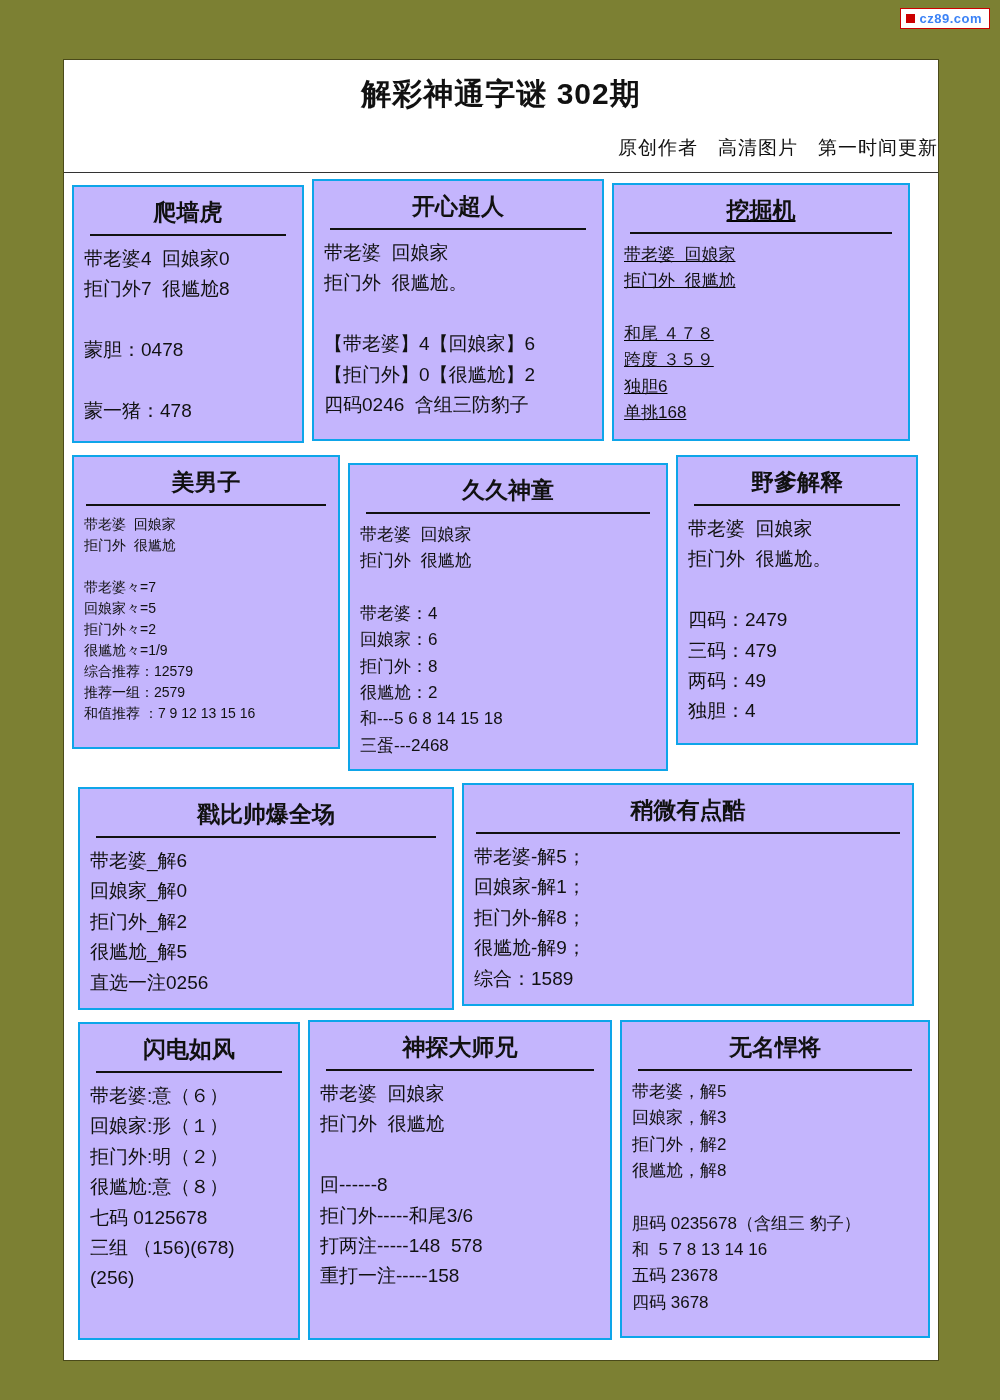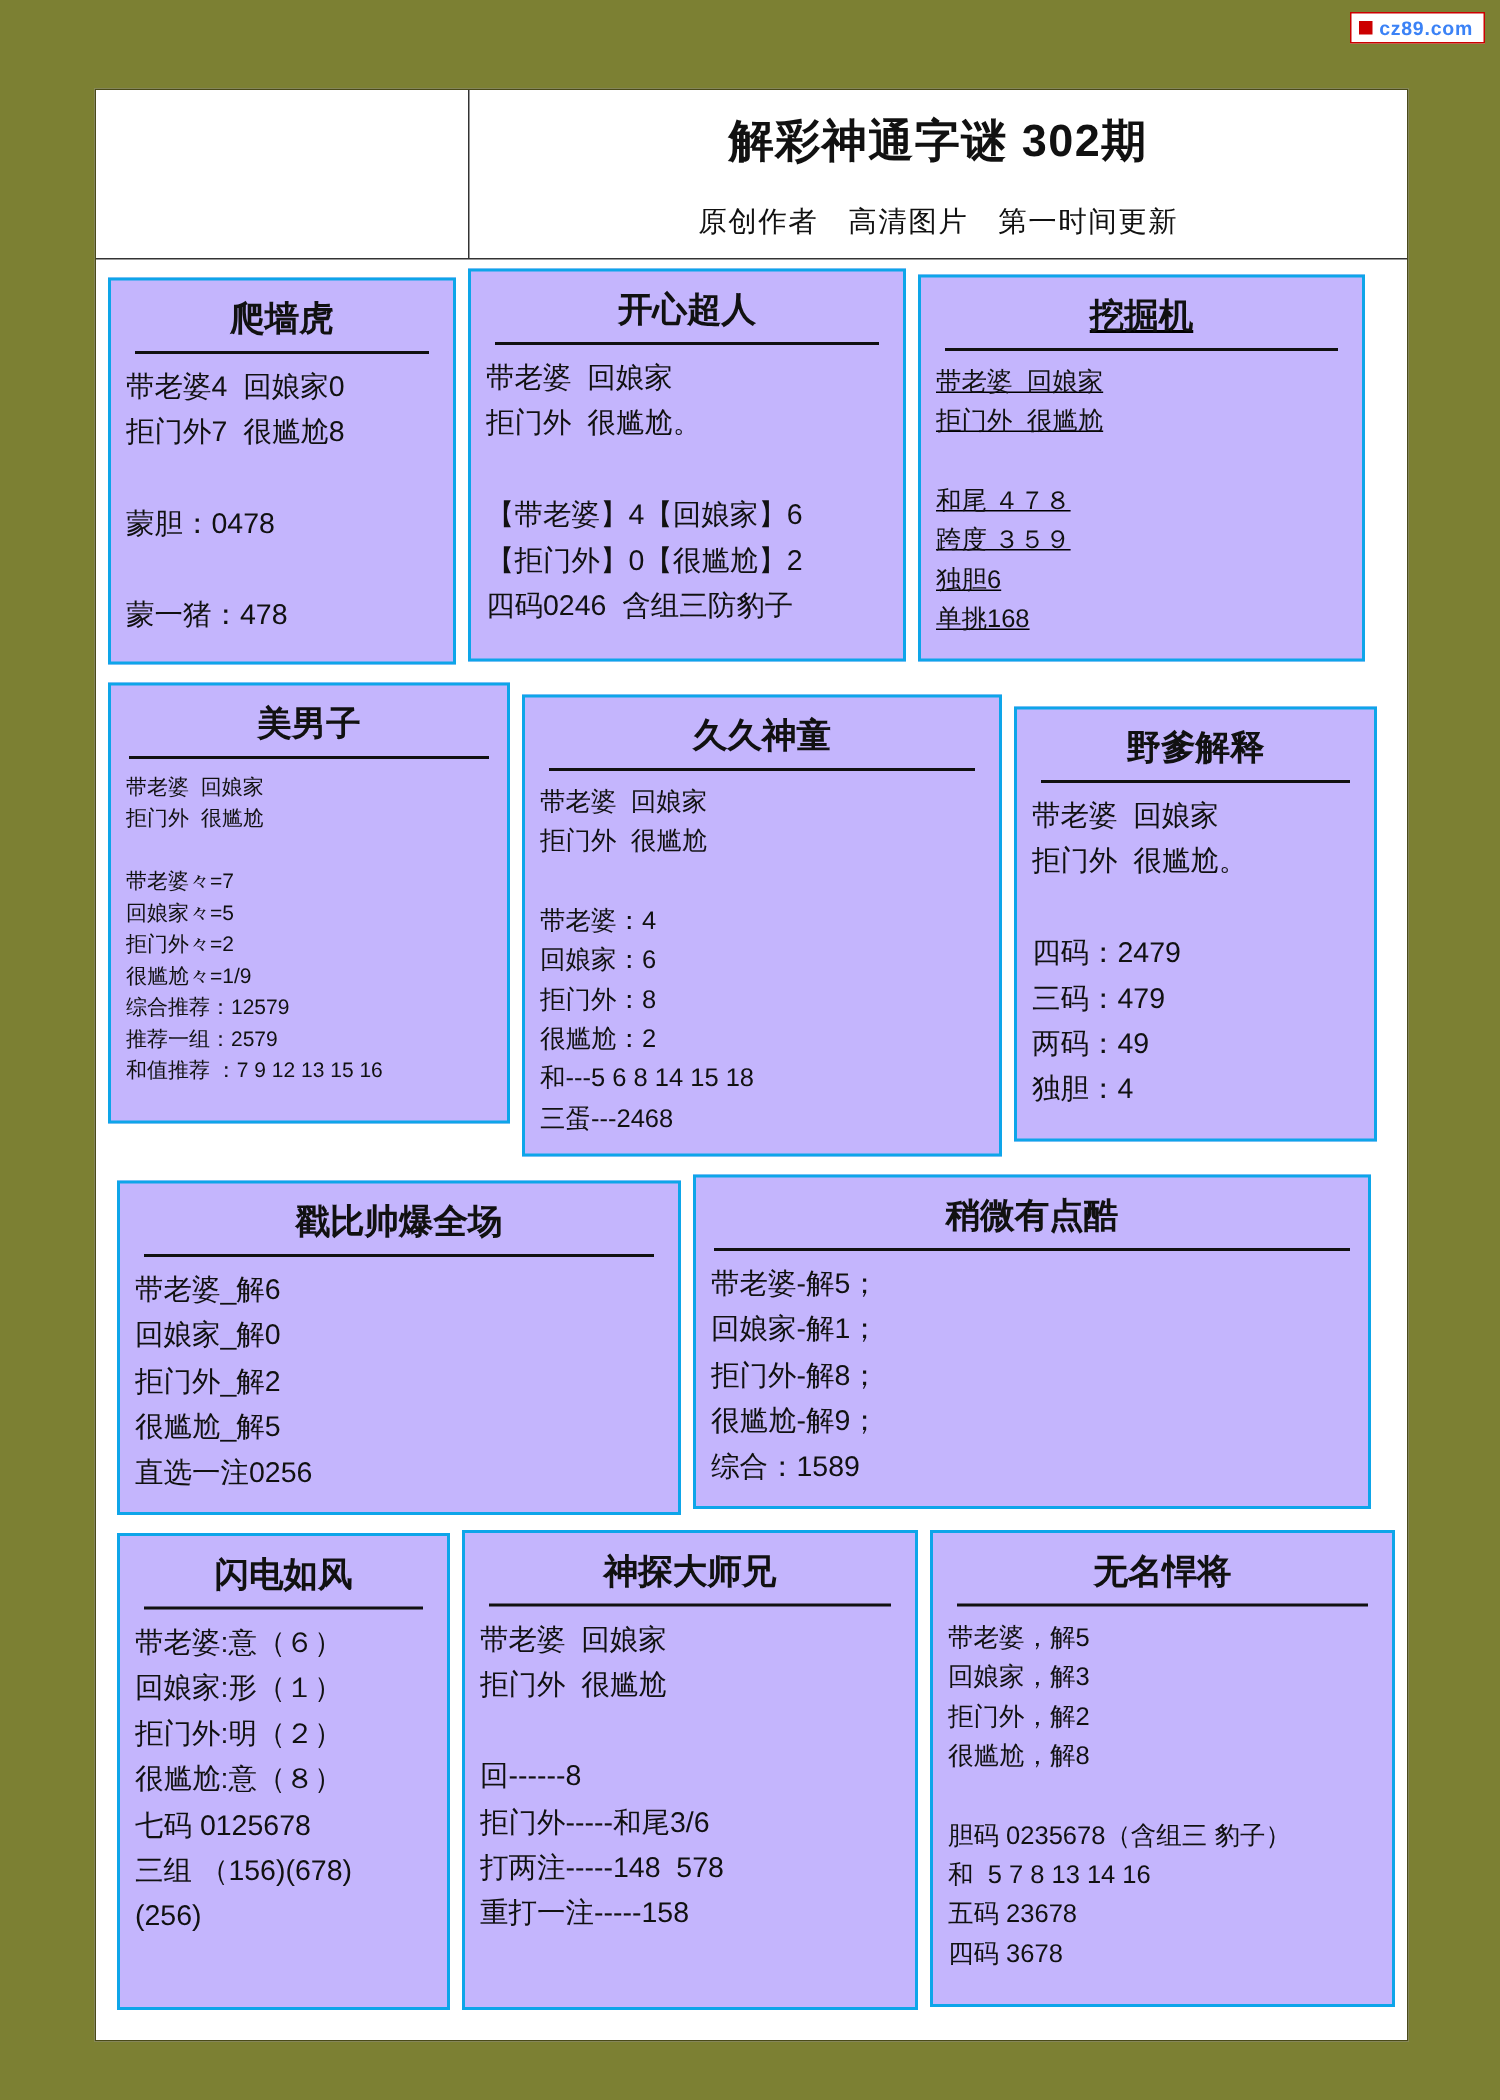--- a/index.html
+++ b/index.html
@@ -41,20 +41,21 @@
     top: 59px;
     width: 874px;
     height: 1300px;
     background: #ffffff;
     border: 1px solid #4a4a1a;
   }
   .header {
     display: flex;
     height: 112px;
     border-bottom: 1px solid #333;
+    flex-direction: column;
   }
   .header-left {
     width: 248px;
     border-right: 1px solid #333;
   }
   .header-right {
     flex: 1;
     text-align: center;
     padding-top: 14px;
   }
@@ -62,20 +63,21 @@
     font-size: 30px;
     font-weight: bold;
     color: #111;
     letter-spacing: 1px;
   }
   .header-sub {
     font-size: 19px;
     color: #111;
     margin-top: 20px;
     letter-spacing: 1px;
+    text-align: right;
   }
   .grid {
     padding: 6px 8px 8px 8px;
   }
   .row {
     display: flex;
     align-items: flex-start;
     margin-bottom: 6px;
     gap: 8px;
   }
@@ -182,21 +184,21 @@
         <div class="card-body">带老婆  回娘家
 拒门外  很尴尬
 
 带老婆：4
 回娘家：6
 拒门外：8
 很尴尬：2
 和---5 6 8 14 15 18
 三蛋---2468</div>
       </div>
-      <div class="card" style="width:242px;min-height:290px;margin-top:22px;">
+      <div class="card" style="width:242px;min-height:290px;margin-top:6px;">
         <div class="card-title">野爹解释</div>
         <div class="card-body lg">带老婆  回娘家
 拒门外  很尴尬。
 
 四码：2479
 三码：479
 两码：49
 独胆：4</div>
       </div>
     </div>

